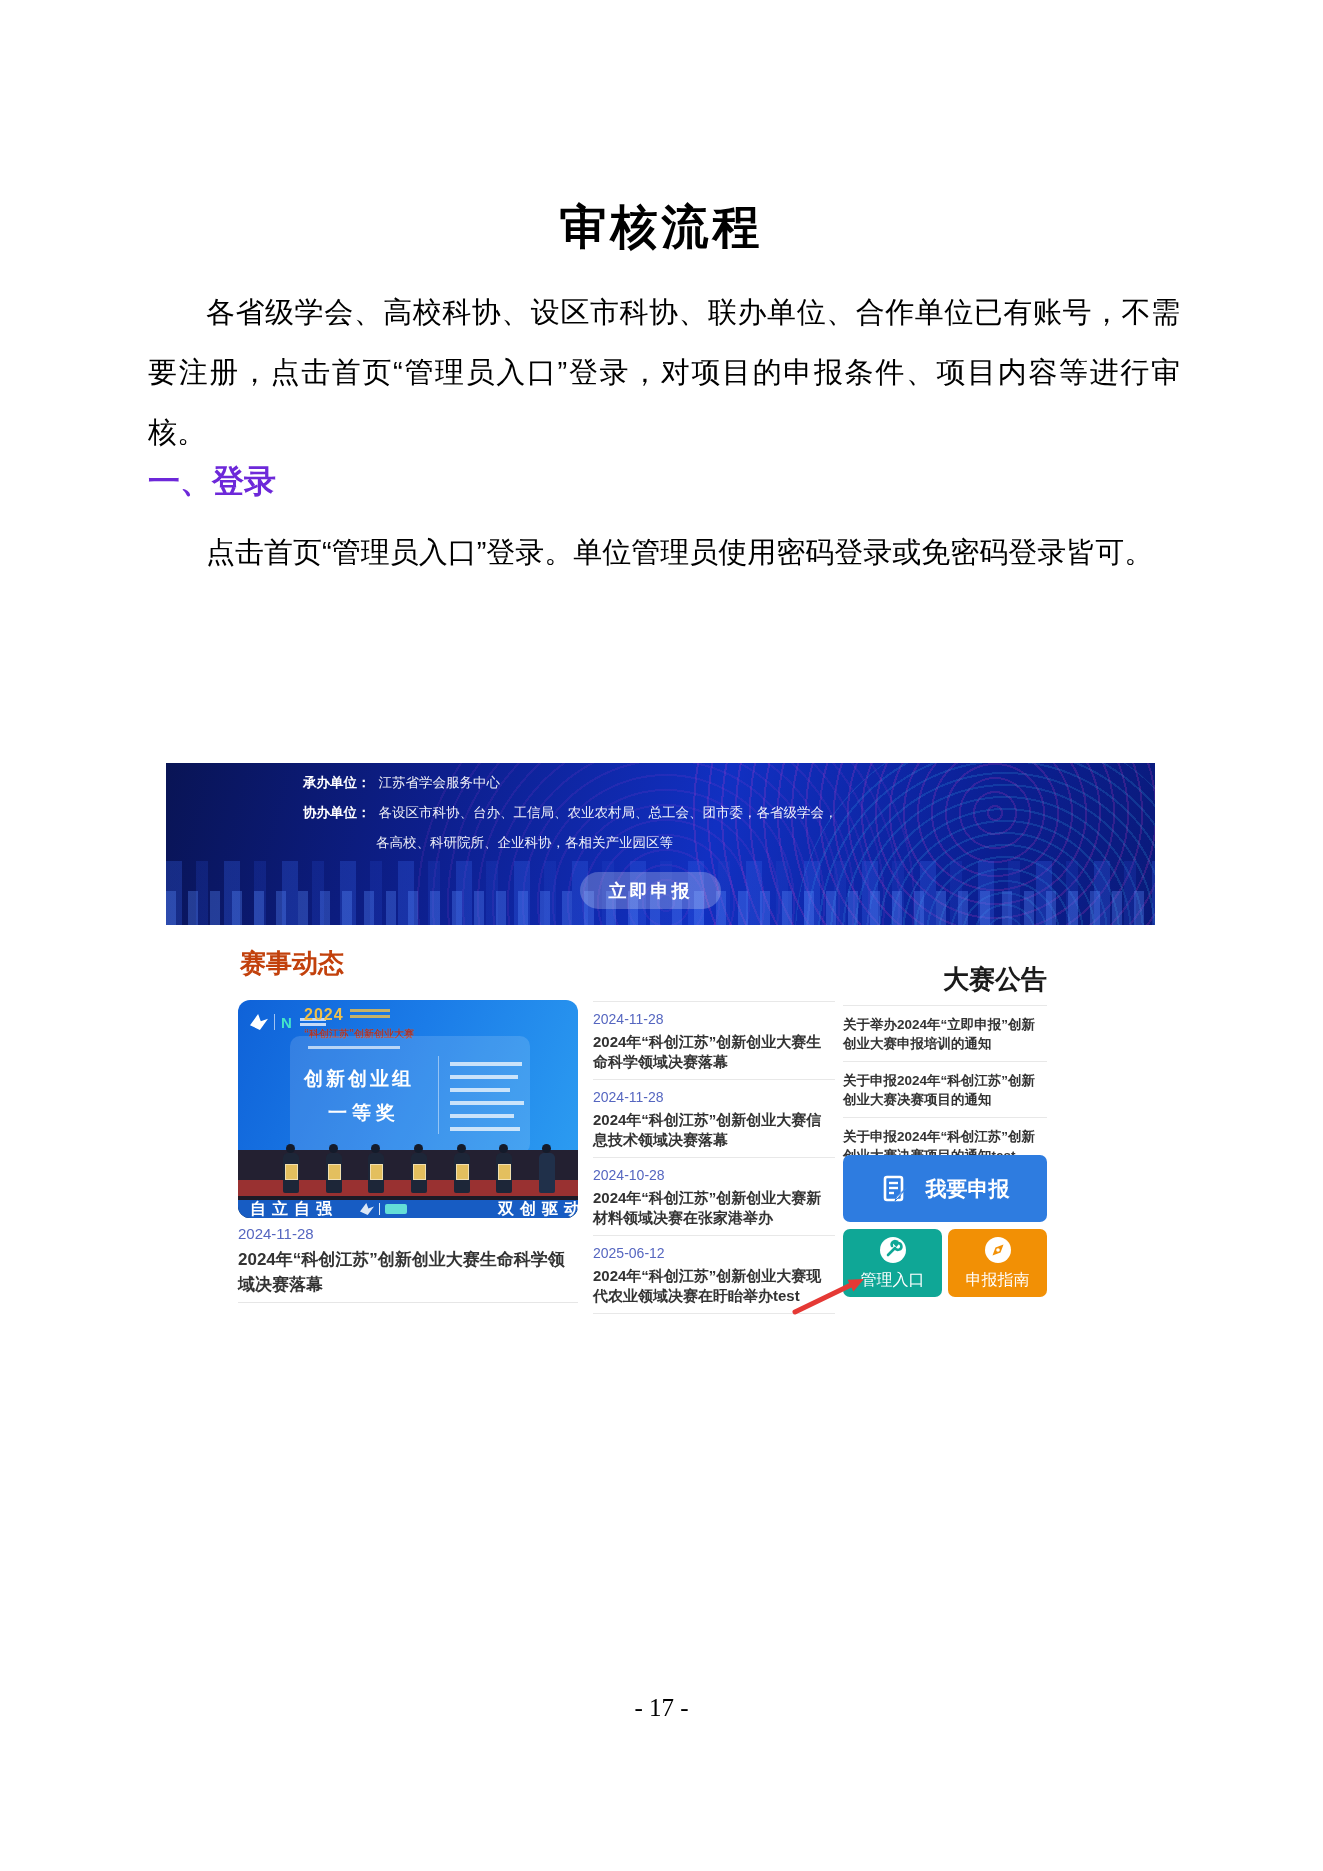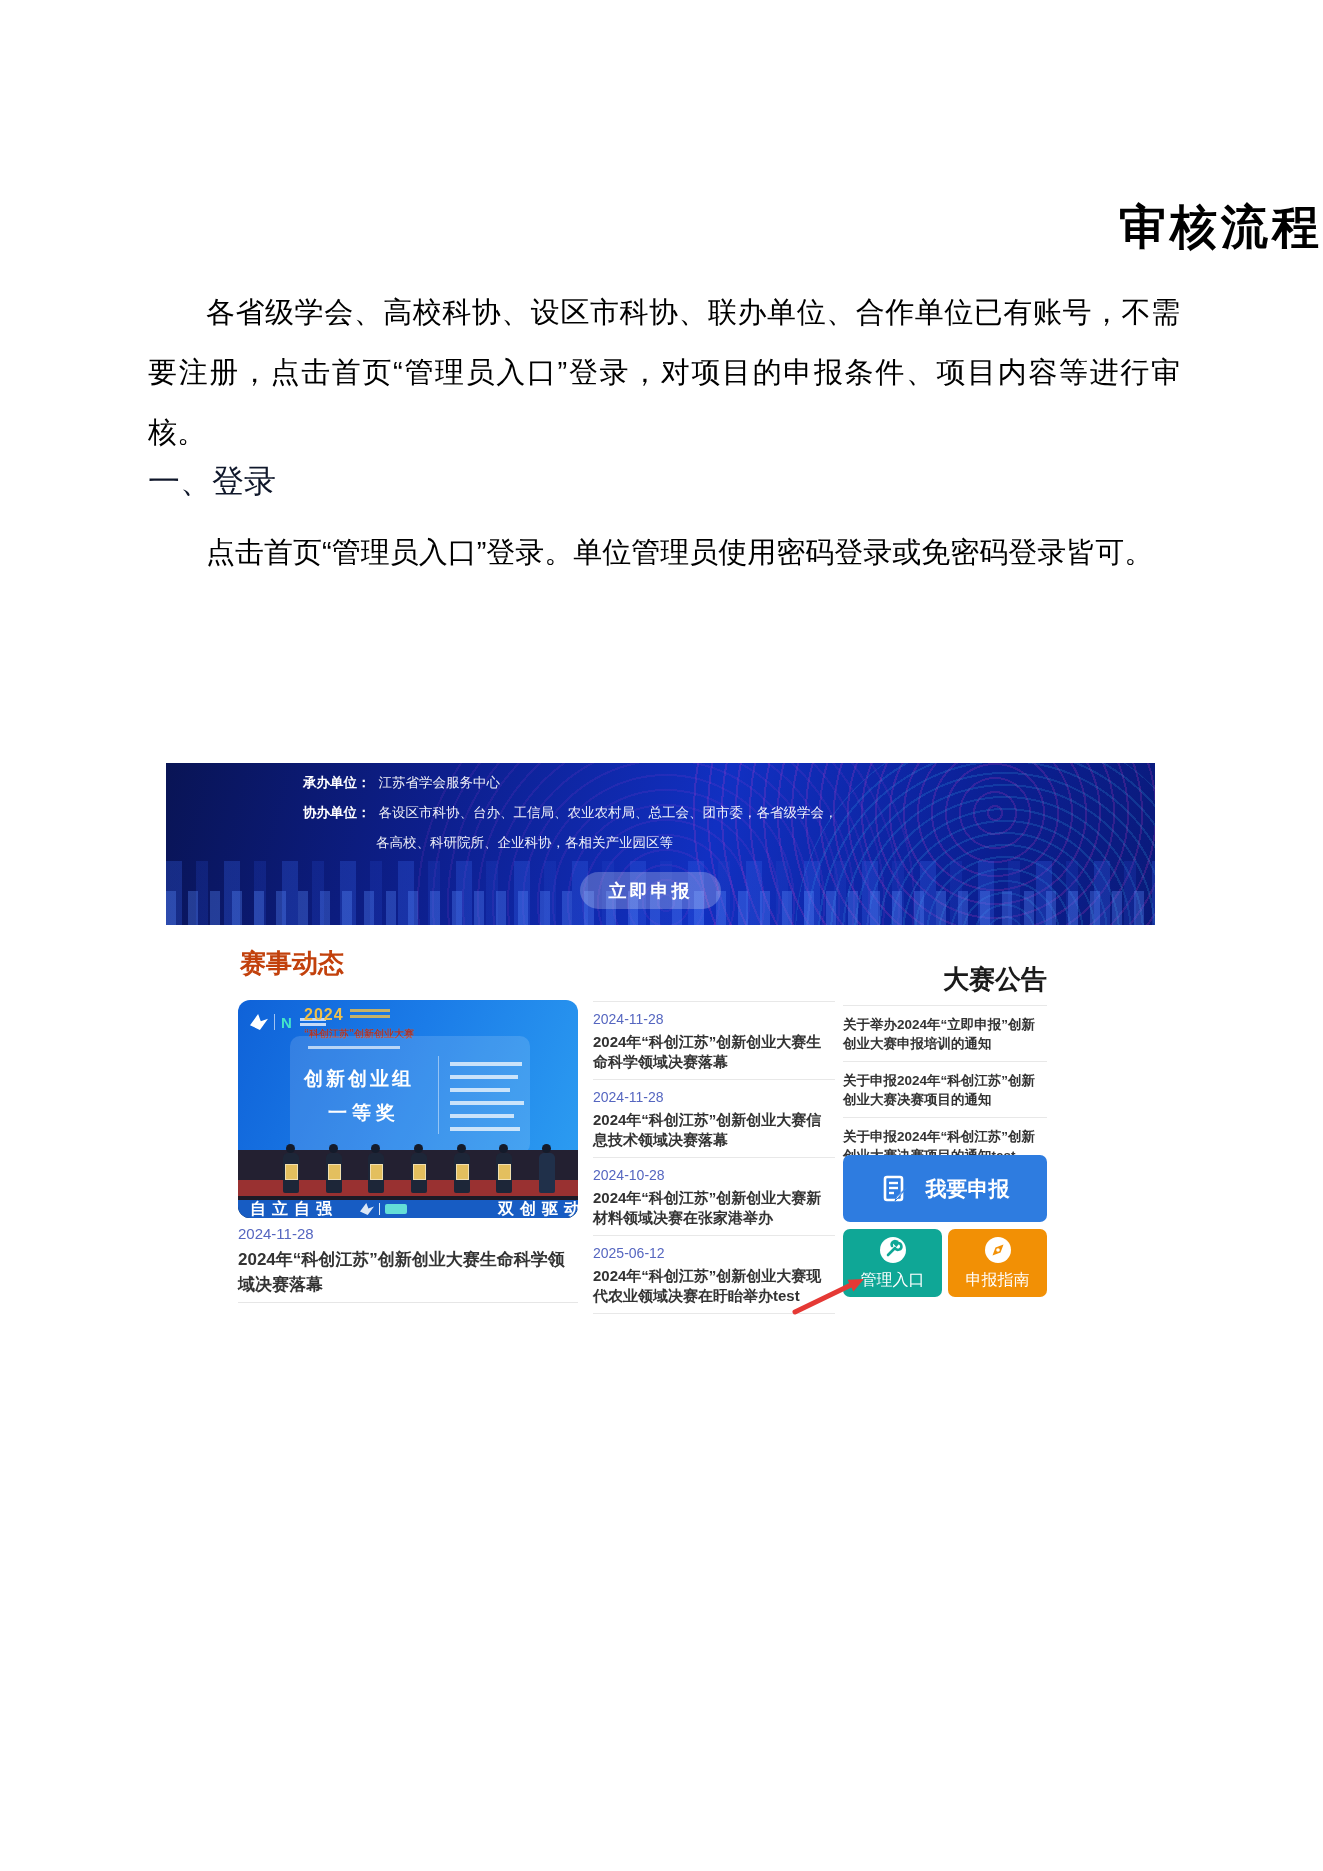--- a/index.html
+++ b/index.html
@@ -1,25 +1,25 @@
 <!DOCTYPE html>
 <html><head>
 <meta charset="utf-8">
 <style>
   html,body{margin:0;padding:0;background:#fff;}
   .page{position:relative;width:1323px;height:1871px;background:#fff;overflow:hidden;
         font-family:"Liberation Sans",sans-serif;color:#000;}
 
   
-  .doc-title{position:absolute;left:0;top:196px;width:100%;text-align:right;
+  .doc-title{position:absolute;left:0;top:196px;width:100%;text-align:center;
     font-family:"Liberation Serif",serif;font-weight:bold;font-size:47px;letter-spacing:4px;color:#000;}
   .para{position:absolute;left:148px;width:1032px;font-size:29px;line-height:60px;
     text-align:justify;text-indent:58px;color:#000;}
   .para1{top:282px;}
-  .sec-head{position:absolute;left:148px;top:460px;font-size:32px;font-weight:normal;color:#0f172a;}
+  .sec-head{position:absolute;left:148px;top:460px;font-size:32px;font-weight:bold;color:#6d28d9;}
   .para2{top:522px;}
   .page-num{position:absolute;left:0;top:1694px;width:100%;text-align:center;
     font-family:"Liberation Serif",serif;font-size:25px;color:#000;}
 
   
   .shot{position:absolute;left:166px;top:763px;width:989px;height:552px;background:#fff;}
 
   
   .banner{position:absolute;left:0;top:0;width:989px;height:162px;overflow:hidden;
     background:linear-gradient(105deg,#091455 0%,#0d1f8e 28%,#1130c2 55%,#0b1f92 82%,#0a1a7a 100%);}
@@ -298,14 +298,15 @@
       <span>申报指南</span>
     </div>
 
     <svg class="red-arrow" viewBox="0 0 100 60">
       <line x1="14" y1="44" x2="72" y2="16" stroke="#e53935" stroke-width="5" stroke-linecap="round"></line>
       <polygon points="83,11 72.4,23.4 66.6,11.8" fill="#e53935"></polygon>
     </svg>
 
   </div>
 
+  <div class="page-num">- 17 -</div>
 
 </div>
 
 </body></html>

